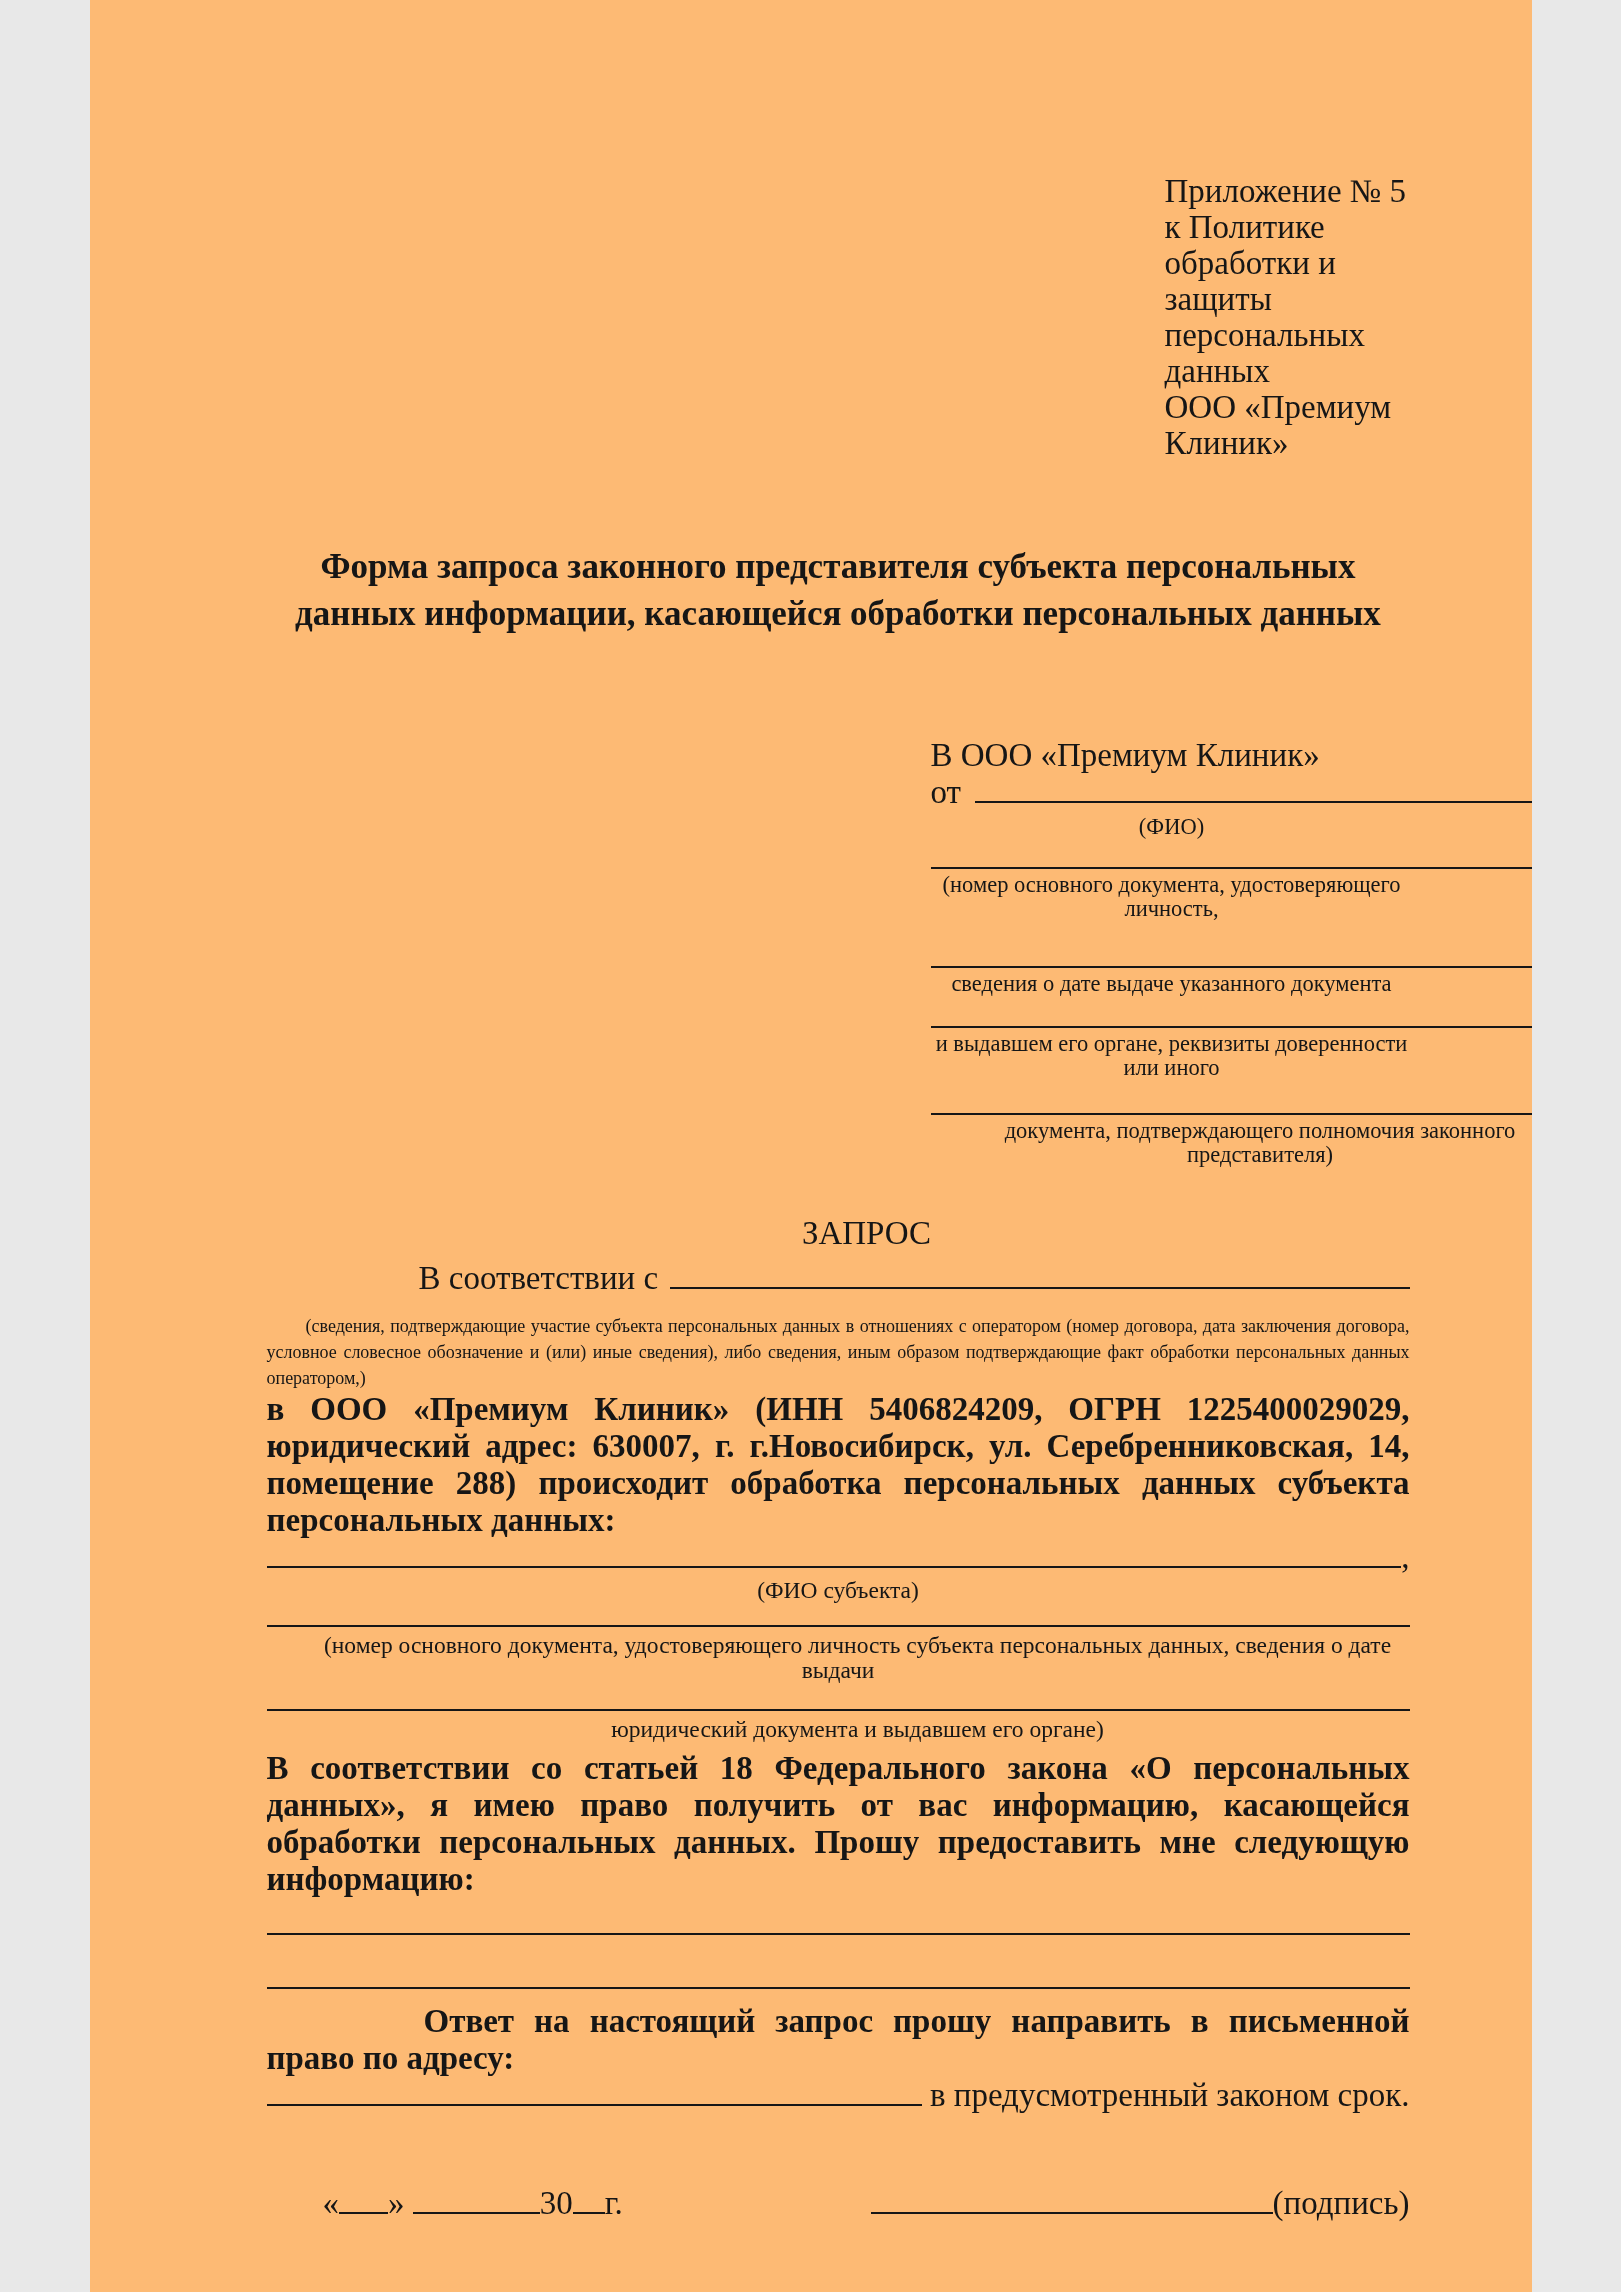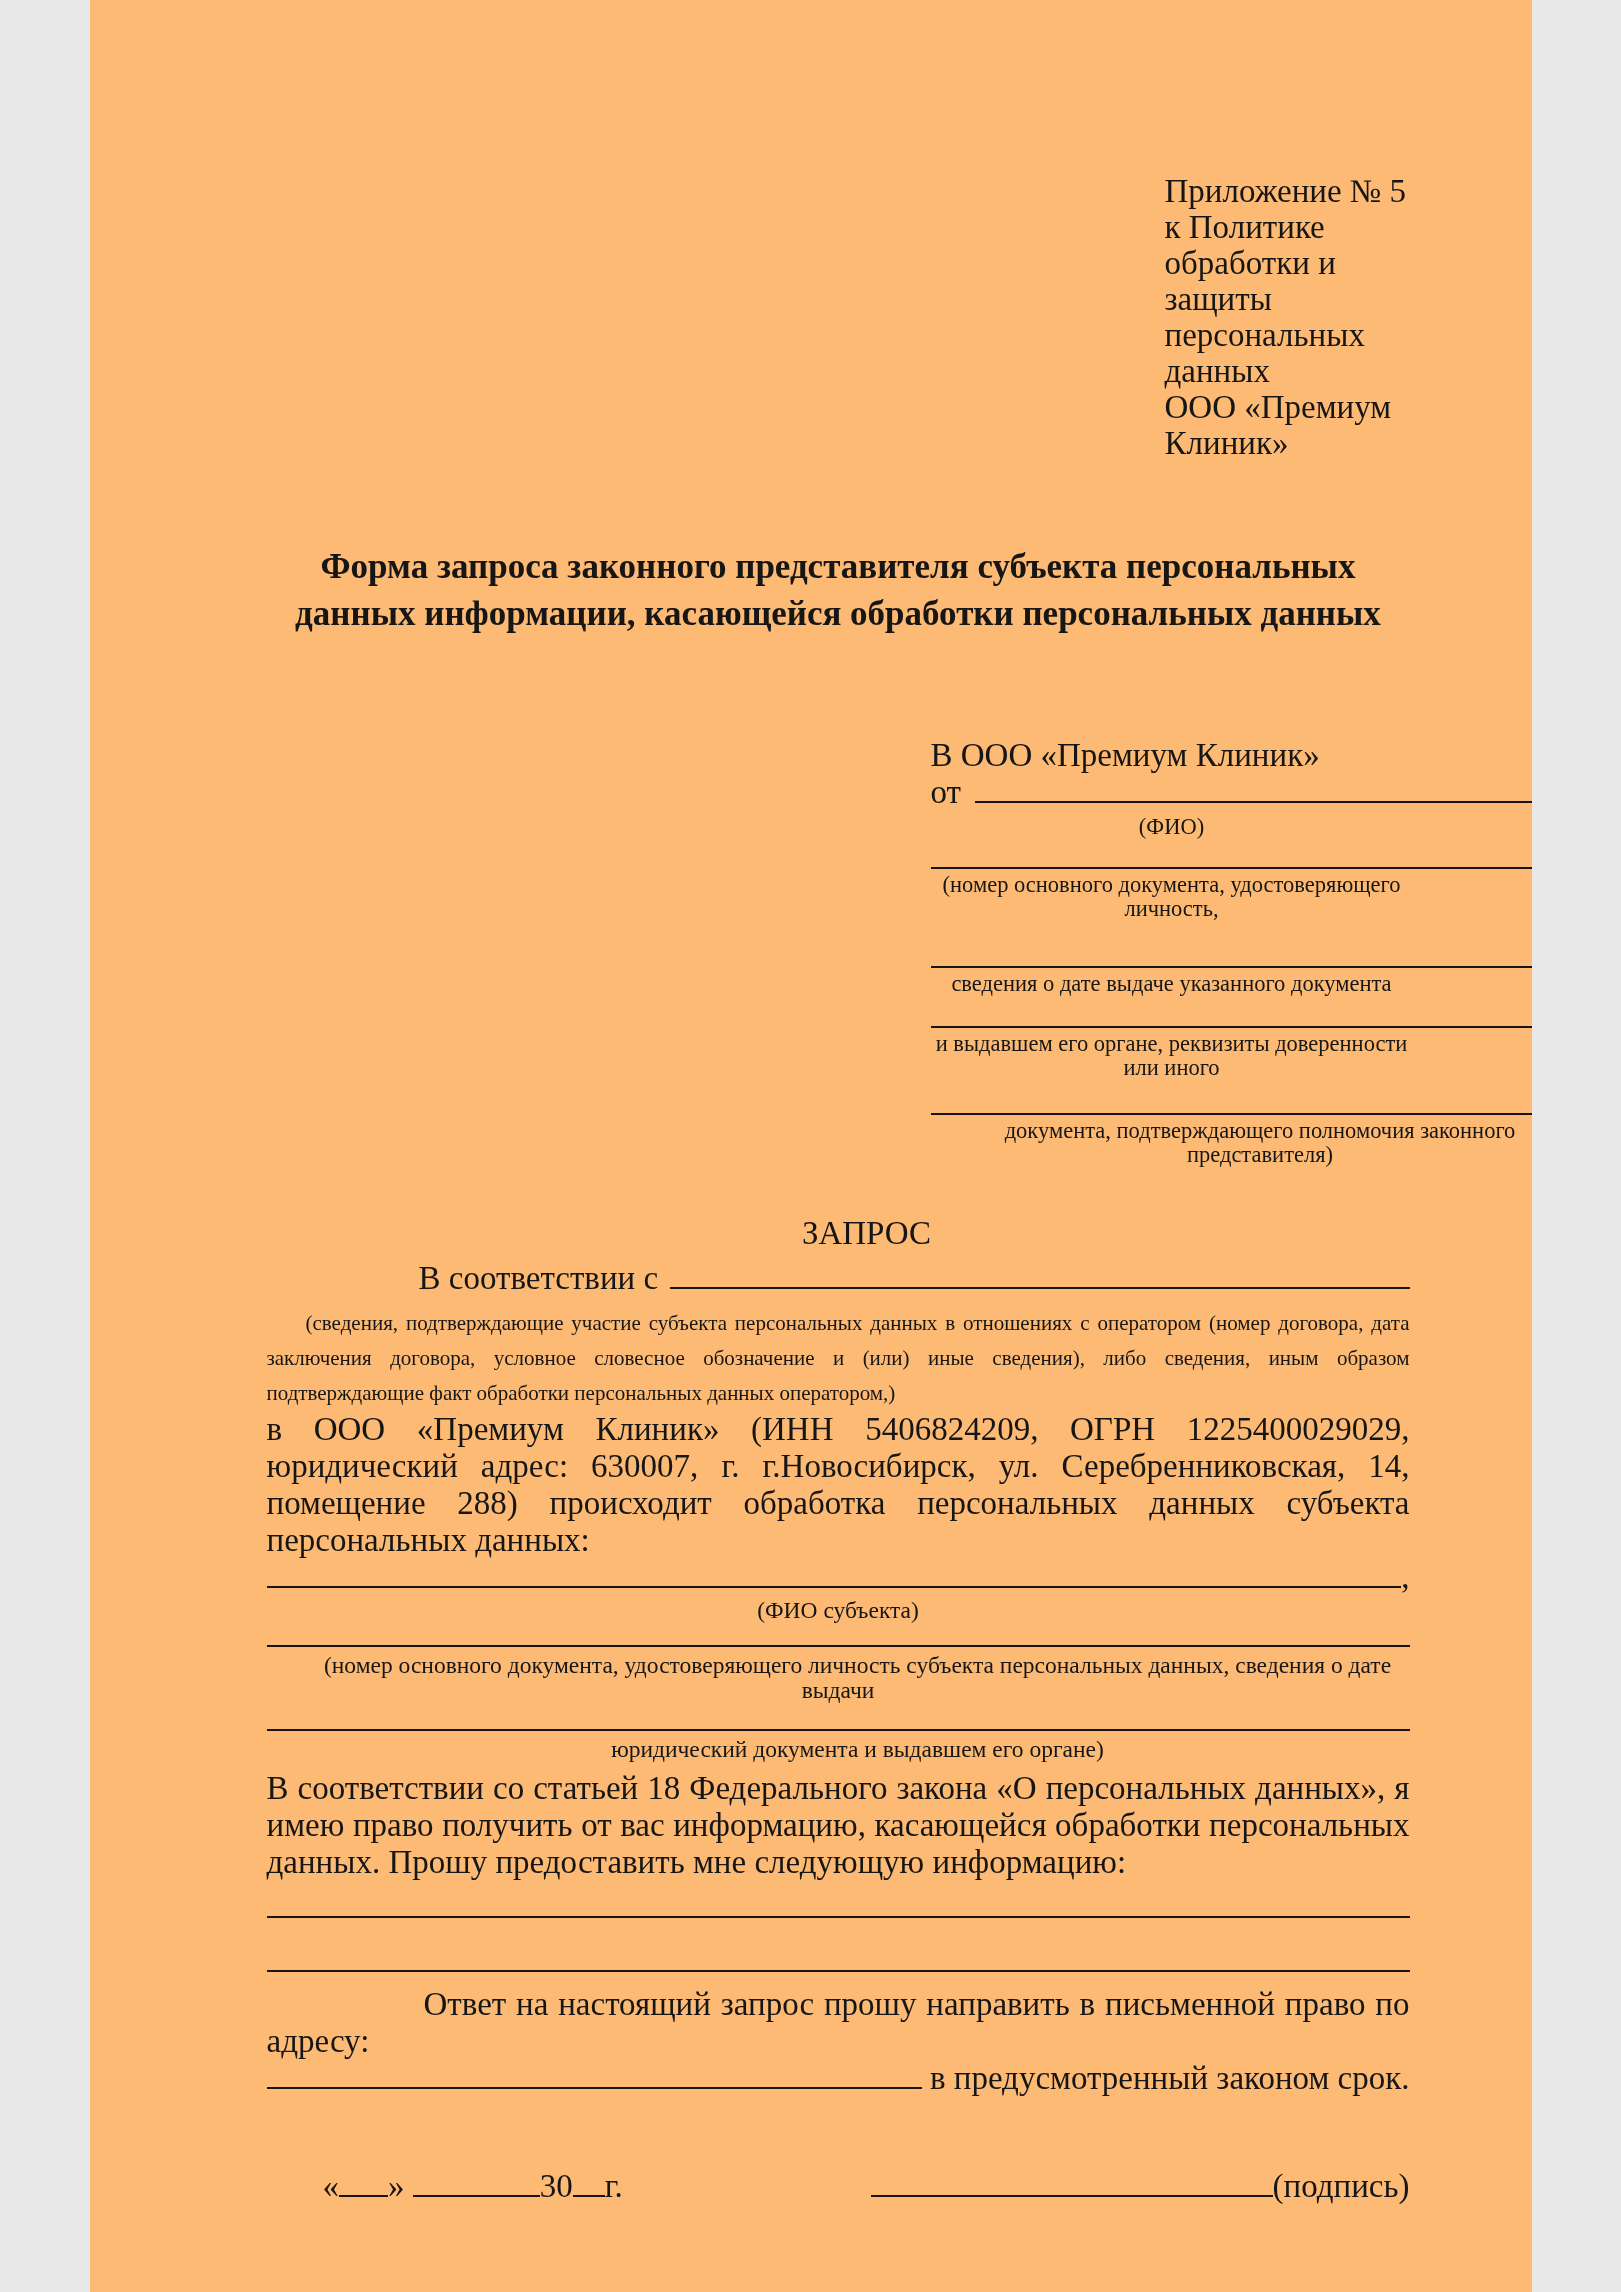--- a/index.html
+++ b/index.html
@@ -22,22 +22,22 @@
   .fill{flex:1;border-bottom:2.9px solid #161616;}
   .ufill{display:inline-block;height:0;border-bottom:2.9px solid #161616;}
   .from-label{margin-right:13.7px;}
   .addr-line{border-bottom:2.9px solid #161616;}
   .cap{font-size:22.5px;line-height:24.5px;text-align:center;margin-top:3.9px;}
   .cap-narrow{width:482px;}
   .smallcap{font-size:23.5px;line-height:25.5px;text-align:center;}
   .zapros{margin-top:47px;text-align:center;text-indent:57px;}
   .accordance{margin-top:7.8px;}
   .accordance .lbl{margin-left:152px;margin-right:11.8px;white-space:nowrap;}
-  .note{margin-top:9px;font-size:21px;line-height:35px;text-align:justify;text-indent:39px;}
-  .para{text-align:justify;}
+  .note{margin-top:16px;font-size:18px;line-height:26px;text-align:justify;text-indent:39px;}
+  .para{text-align:justify;font-weight:bold;}
   .law{margin-top:7.8px;}
   .resp{margin-top:13.7px;text-indent:157px;}
   .hr{height:0;border-bottom:2.9px solid #161616;}
   .hr-fio2{margin-top:21.6px;}
   .hr-doc2{margin-top:25.5px;}
   .hr-blank1{margin-top:35px;}
   .hr-blank2{margin-top:52px;}
   .cap-mt6{margin-top:5.9px;}
   .shift{text-indent:39px;}
   .subject-row{margin-top:0;}

